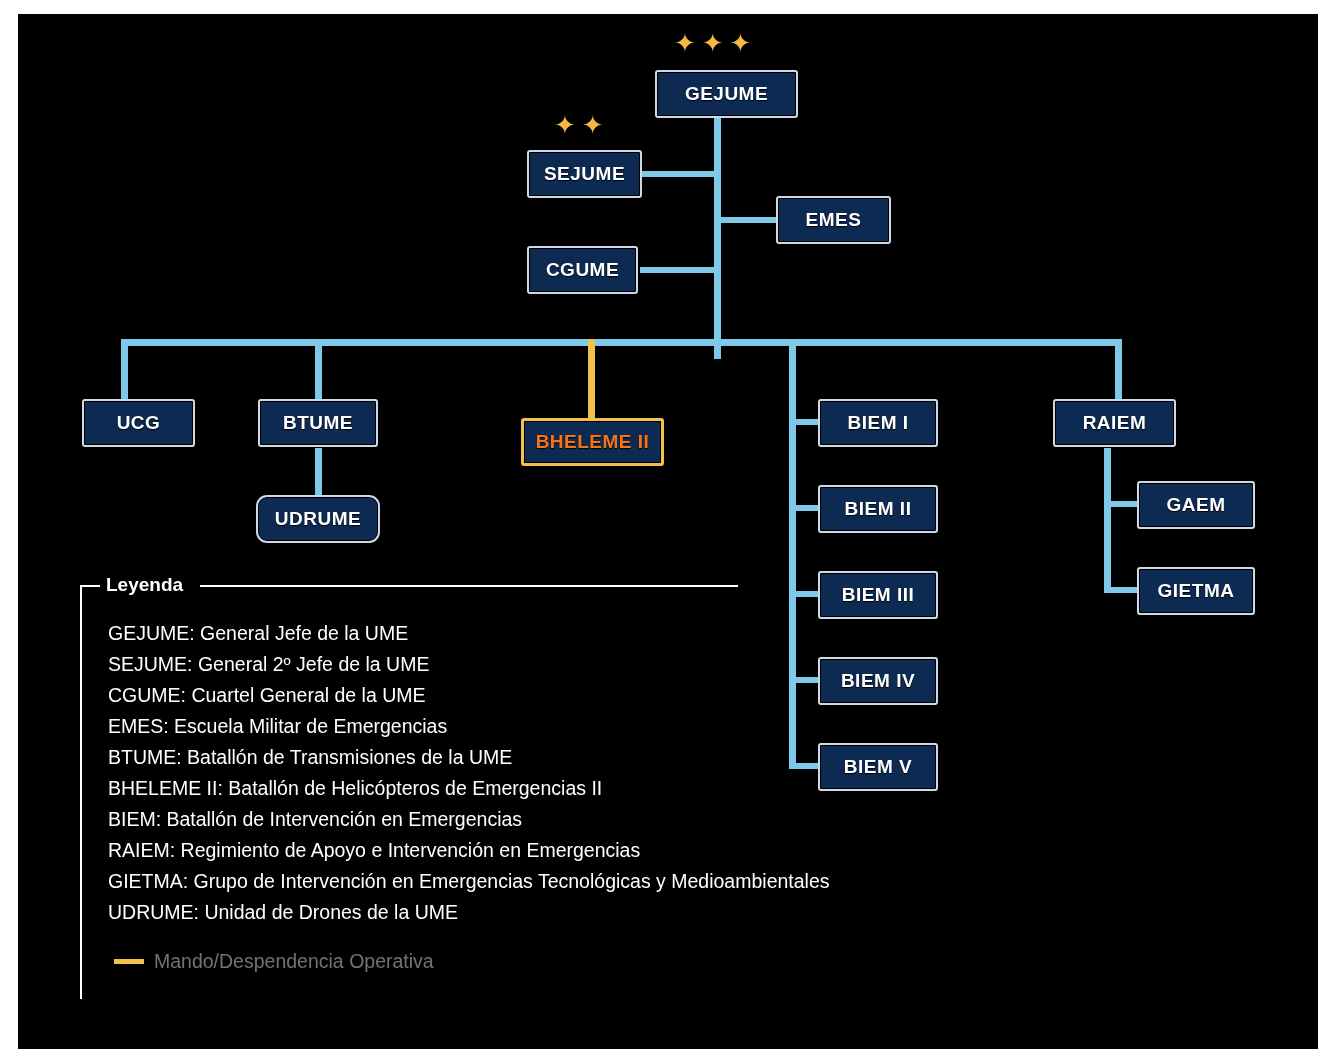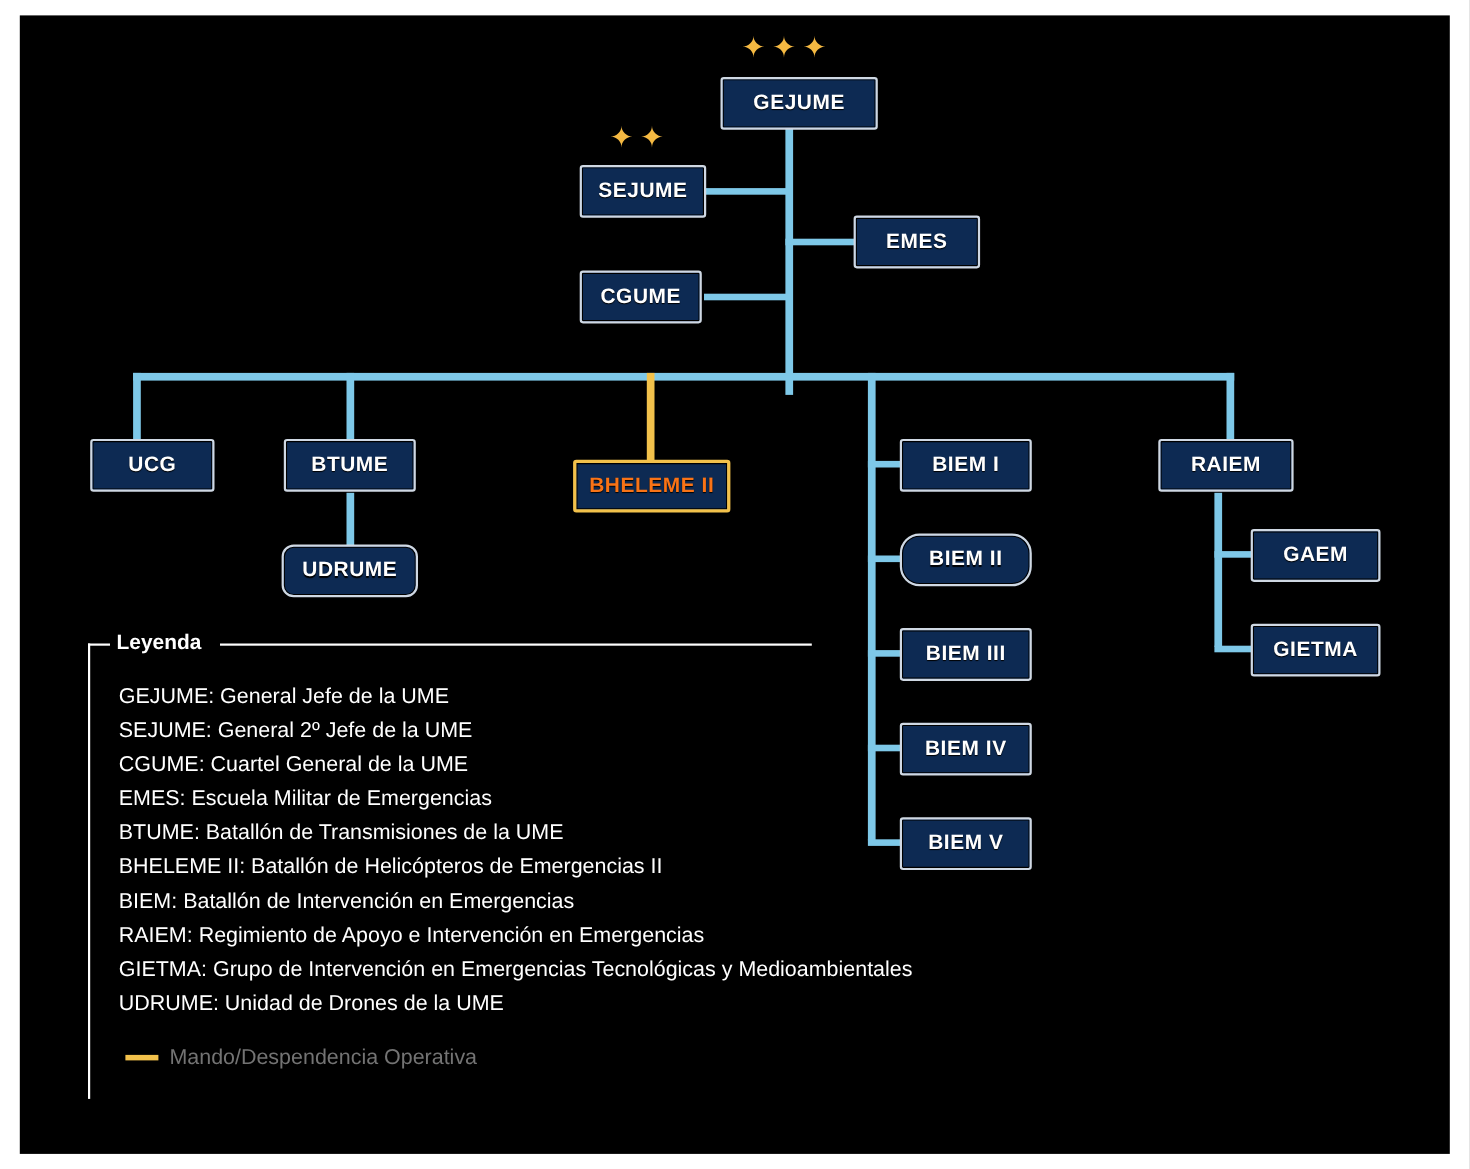--- a/index.html
+++ b/index.html
@@ -210,21 +210,21 @@
       <span>UDRUME</span>
     </div>
 
     <div class="node highlight" style="left:503px; top:404px; width:143px; height:48px;">
       <span>BHELEME II</span>
     </div>
 
     <div class="node" style="left:800px; top:385px; width:120px; height:48px;">
       <span>BIEM I</span>
     </div>
-    <div class="node" style="left:800px; top:471px; width:120px; height:48px;border-radius:18px;">
+    <div class="node" style="left:800px; top:471px; width:120px; height:48px;">
       <span>BIEM II</span>
     </div>
     <div class="node" style="left:800px; top:557px; width:120px; height:48px;">
       <span>BIEM III</span>
     </div>
     <div class="node" style="left:800px; top:643px; width:120px; height:48px;">
       <span>BIEM IV</span>
     </div>
     <div class="node" style="left:800px; top:729px; width:120px; height:48px;">
       <span>BIEM V</span>

